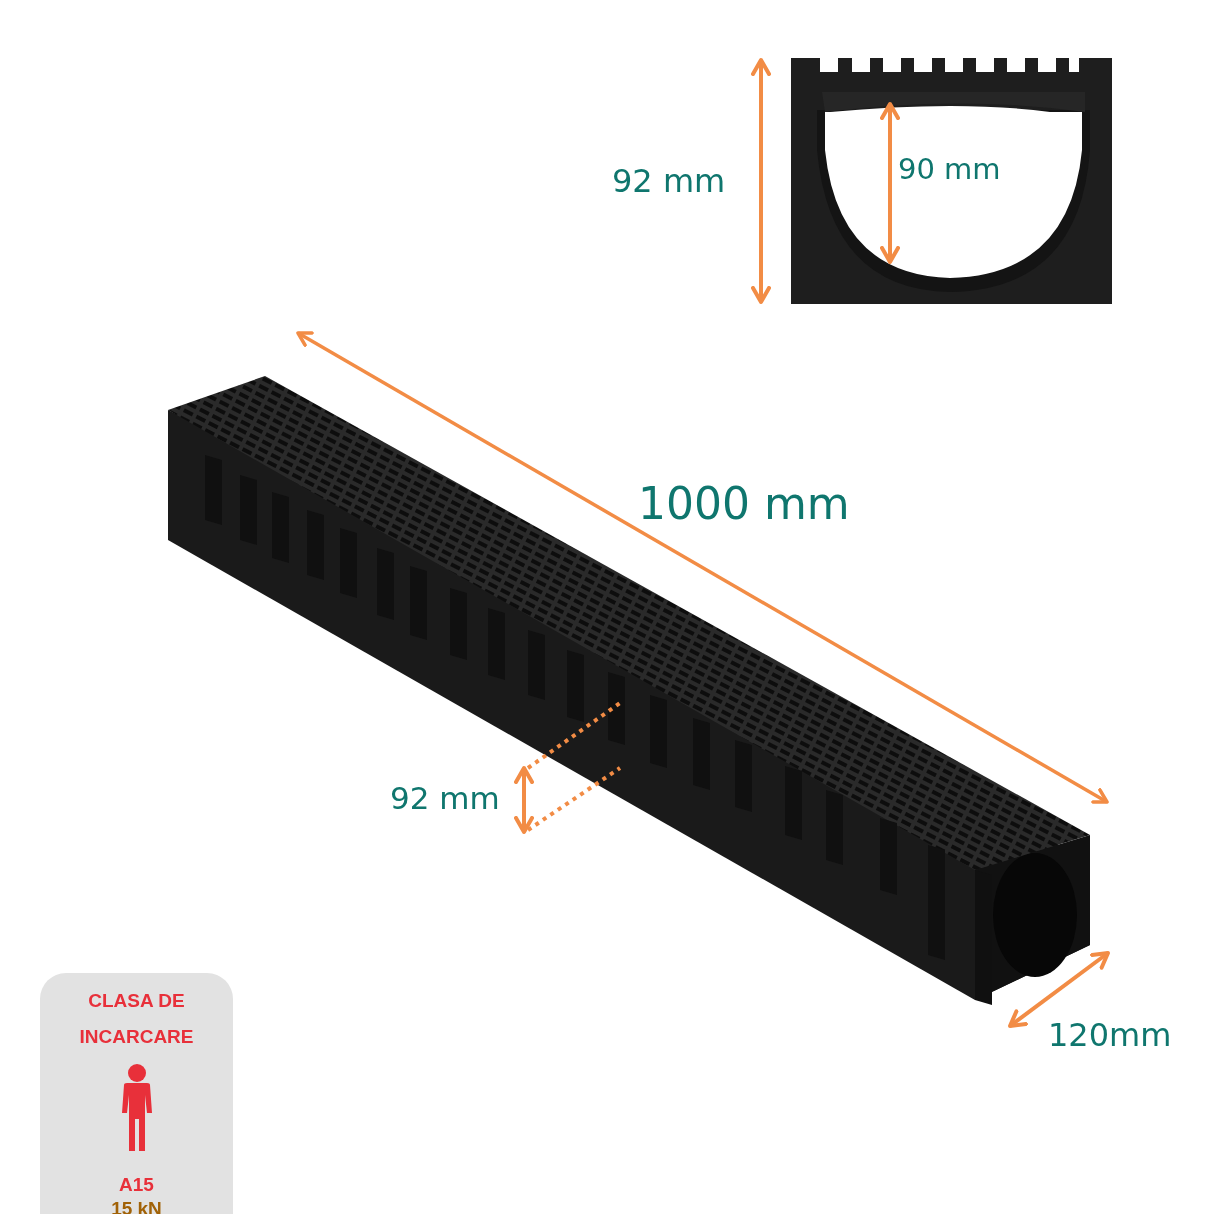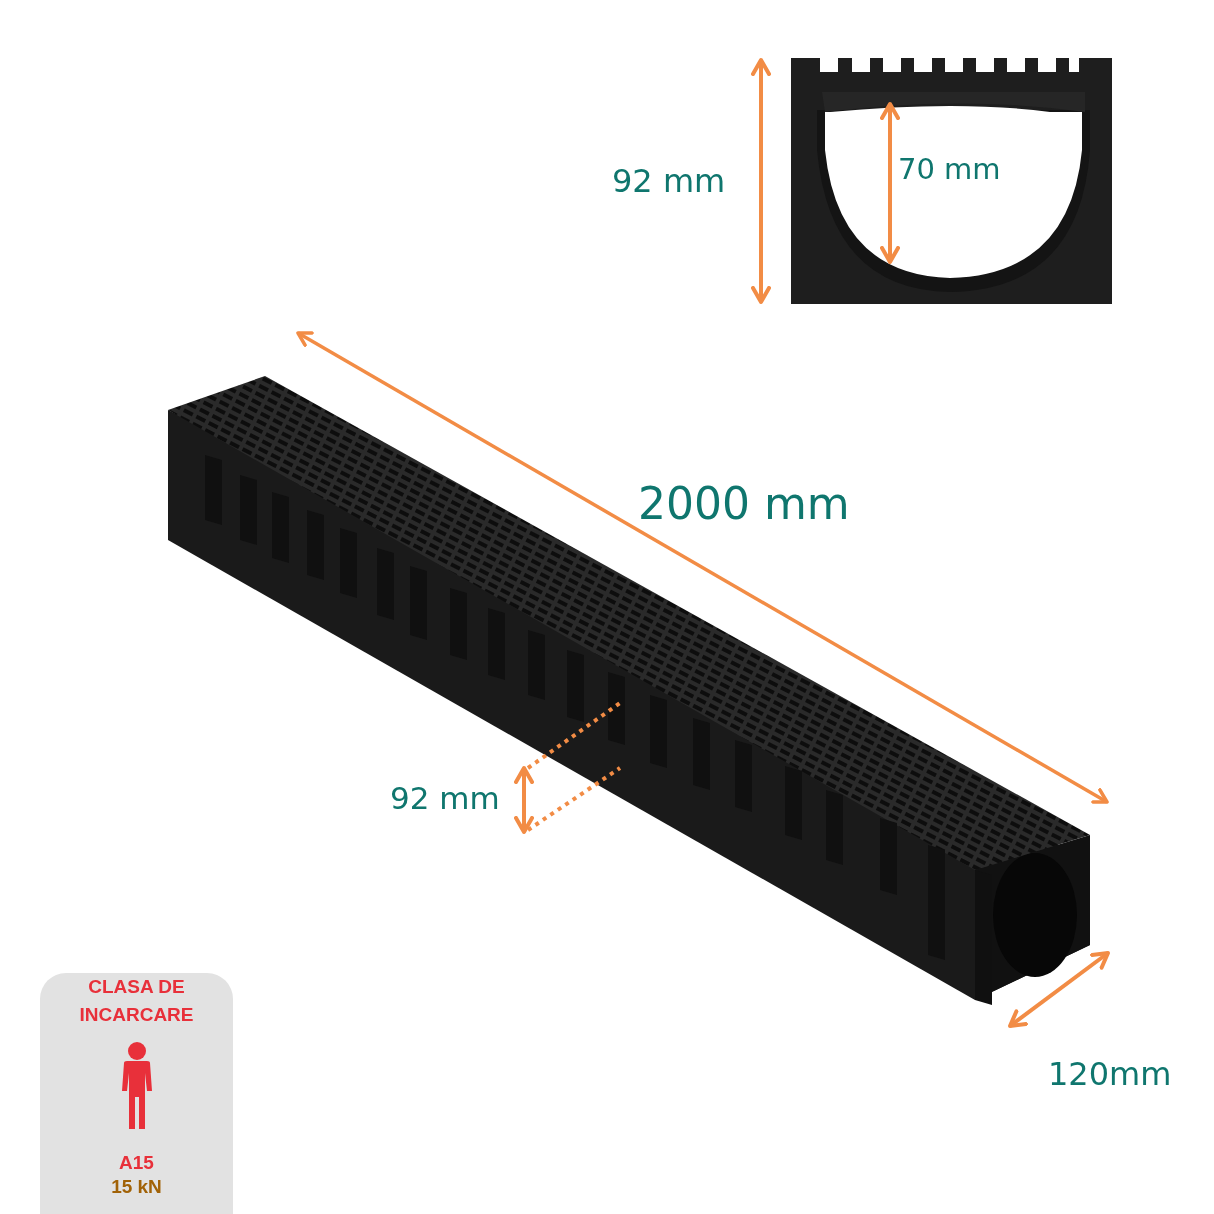--- a/index.html
+++ b/index.html
@@ -3,23 +3,23 @@
 <meta charset="utf-8">
 <style>
   html,body{margin:0;padding:0;background:#ffffff;}
   body{width:1214px;height:1214px;position:relative;overflow:hidden;font-family:"DejaVu Sans","Liberation Sans",sans-serif;}
   #canvas{position:absolute;left:0;top:0;width:1214px;height:1214px;}
   .dim-label{position:absolute;color:#0f766e;font-family:"DejaVu Sans","Liberation Sans",sans-serif;white-space:nowrap;}
   #lbl-92-top{left:612px;top:162px;font-size:32px;}
   #lbl-70{left:898px;top:152px;font-size:29px;}
   #lbl-1000{left:638px;top:478px;font-size:44px;}
   #lbl-92-side{left:390px;top:780px;font-size:31px;}
-  #lbl-120{left:1048px;top:1016px;font-size:32px;margin-top:39px;}
+  #lbl-120{left:1048px;top:1016px;font-size:32px;}
   #badge{position:absolute;left:40px;top:973px;width:193px;height:260px;background:#e2e2e2;border-radius:26px 26px 0 0;text-align:center;}
-  #badge .title{font-family:"Liberation Sans",sans-serif;font-weight:bold;color:#e8303a;font-size:19px;line-height:28px;}
+  #badge .title{font-family:"Liberation Sans",sans-serif;font-weight:bold;color:#e8303a;font-size:19px;line-height:28px;margin-top:14px;}
   #badge .person{width:60px;height:90px;margin:12px auto 0 auto;display:block;}
   #badge .cls{font-family:"Liberation Sans",sans-serif;font-weight:bold;color:#e8303a;font-size:19px;margin-top:21px;}
   #badge .kn{font-family:"Liberation Sans",sans-serif;font-weight:bold;color:#a16207;font-size:19px;margin-top:2px;}
 </style>
 </head>
 <body>
 
 <svg id="canvas" viewBox="0 0 1214 1214" xmlns="http://www.w3.org/2000/svg">
   <defs>
     <marker id="ah" viewBox="0 0 10 10" refX="8" refY="5" markerWidth="5" markerHeight="5" orient="auto-start-reverse">
@@ -92,27 +92,27 @@
   <g>
     <line x1="528" y1="768" x2="620" y2="703" stroke="#f28c45" stroke-width="4" stroke-dasharray="4,5"></line>
     <line x1="528" y1="830" x2="620" y2="768" stroke="#f28c45" stroke-width="4" stroke-dasharray="4,5"></line>
     <line x1="524" y1="768" x2="524" y2="832" stroke="#f28c45" stroke-width="4" marker-start="url(#ah)" marker-end="url(#ah)"></line>
   </g>
 
   <line x1="1010" y1="1026" x2="1108" y2="953" stroke="#f28c45" stroke-width="4" marker-start="url(#ah)" marker-end="url(#ah)"></line>
 </svg>
 
 <div id="lbl-92-top" class="dim-label">92 mm</div>
-<div id="lbl-70" class="dim-label">70 mm</div>
-<div id="lbl-1000" class="dim-label">2000 mm</div>
+<div id="lbl-70" class="dim-label">90 mm</div>
+<div id="lbl-1000" class="dim-label">1000 mm</div>
 <div id="lbl-92-side" class="dim-label">92 mm</div>
 <div id="lbl-120" class="dim-label">120mm</div>
 
 <div id="badge">
   <div class="title">CLASA DE</div>
-  <div class="title" style="margin-top:0">INCARCARE</div>
+  <div class="title" style="margin-top:8px">INCARCARE</div>
   <svg class="person" viewBox="0 0 60 90">
     <circle cx="30" cy="10" r="9" fill="#e8303a"></circle>
     <path d="M17,22 Q17,20 20,20 L40,20 Q43,20 43,22 L45,50 L40,50 L38,32 L38,88 L32,88 L32,56 L28,56 L28,88 L22,88 L22,32 L20,50 L15,50 Z" fill="#e8303a"></path>
   </svg>
   <div class="cls">A15</div>
   <div class="kn">15 kN</div>
 </div>
 
 </body></html>

